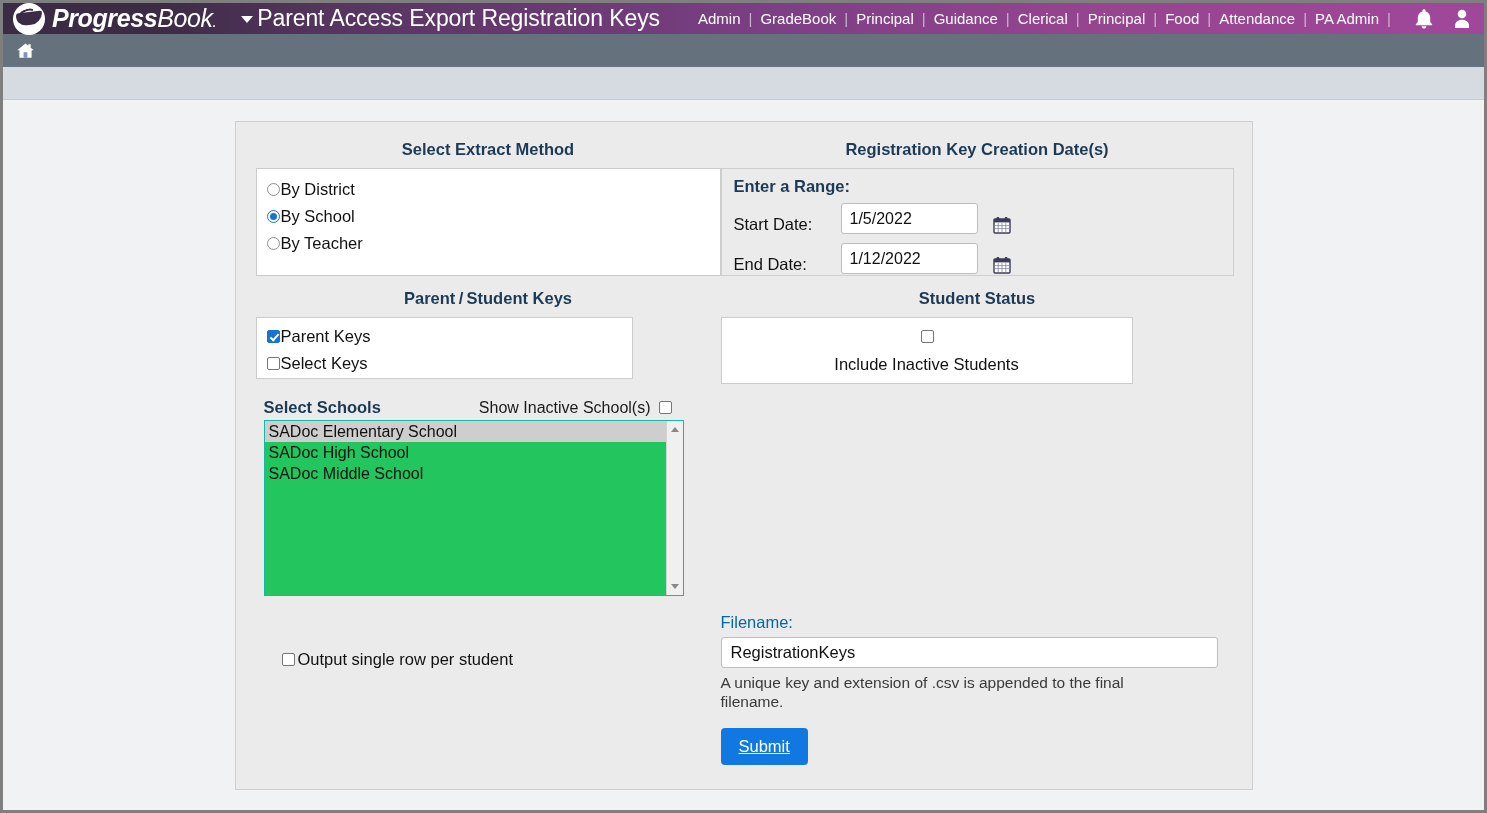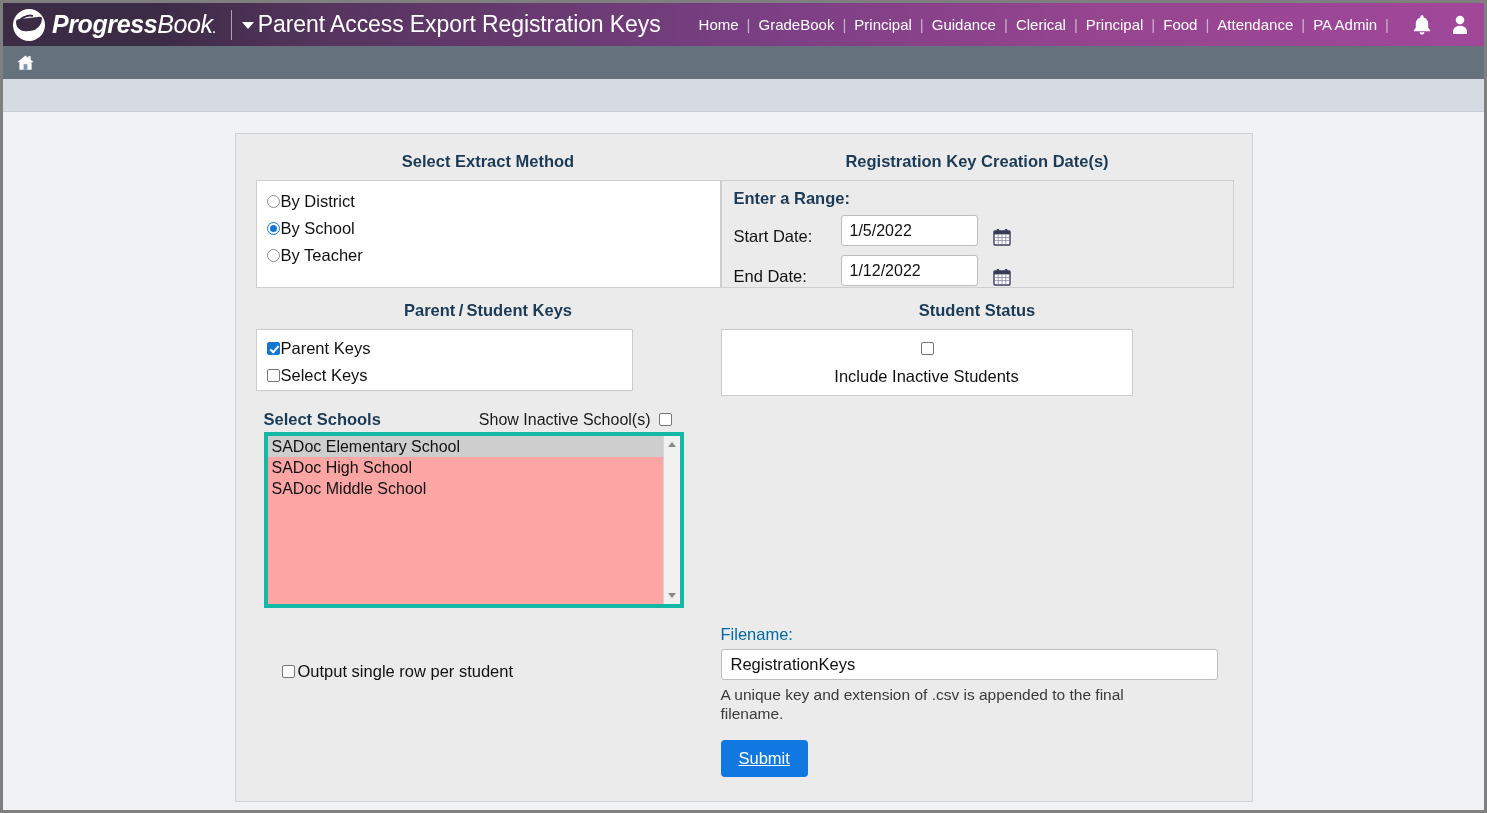--- a/index.html
+++ b/index.html
@@ -17,21 +17,21 @@
     width: 1487px;
     height: 813px;
     border: 3px solid #7f7f7f;
     background: #f1f2f4;
     overflow: hidden;
   }
 
   
   .topbar {
     position: relative;
-    height: 43px;
+    height: 31px;
     display: flex;
     align-items: center;
     background: linear-gradient(to right, #3c2b45 0px, #3c2b45 150px, #56355f 330px, #7b3f84 760px, #96458f 1100px, #a0479a 1487px);
     color: #ffffff;
     padding-left: 10px;
     white-space: nowrap;
   }
   .logo-wrap { display: flex; align-items: center; gap: 7px; padding-right: 14px; }
   .logo-mark {
     width: 32px; height: 32px;
@@ -252,22 +252,22 @@
     align-items: center;
     gap: 4px;
     font-size: 16px;
     color: #1a1a1a;
     padding-right: 1px;
   }
 
   .listbox {
     width: 420px;
     height: 176px;
-    background: #fca5a5;
-    border: 4px solid #14b8a6;
+    background: #22c55e;
+    border: 1px solid #14b8a6;
     margin-left: 8px;
     position: relative;
     display: flex;
   }
   .listbox-items { flex: 1 1 auto; padding: 0; overflow: hidden; }
   .listbox-item {
     font-size: 16px;
     color: #111111;
     line-height: 21px;
     padding: 0 4px;
@@ -409,21 +409,21 @@
     </div>
 
     <div class="vsep"></div>
 
     <div class="page-title-wrap">
       <div class="caret-down"></div>
       <div class="page-title">Parent Access Export Registration Keys</div>
     </div>
 
     <div class="navmenu">
-      <a href="#">Home</a>
+      <a href="#">Admin</a>
       <span class="nav-pipe">|</span>
       <a href="#">GradeBook</a>
       <span class="nav-pipe">|</span>
       <a href="#">Principal</a>
       <span class="nav-pipe">|</span>
       <a href="#">Guidance</a>
       <span class="nav-pipe">|</span>
       <a href="#">Clerical</a>
       <span class="nav-pipe">|</span>
       <a href="#">Principal</a>

